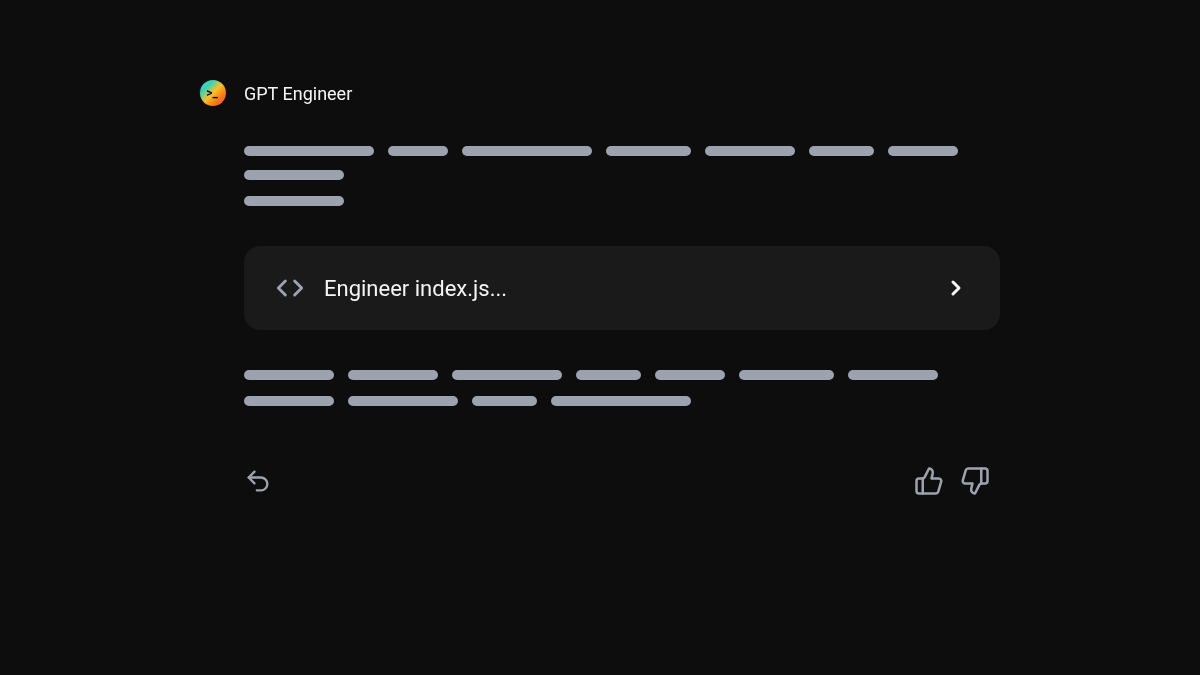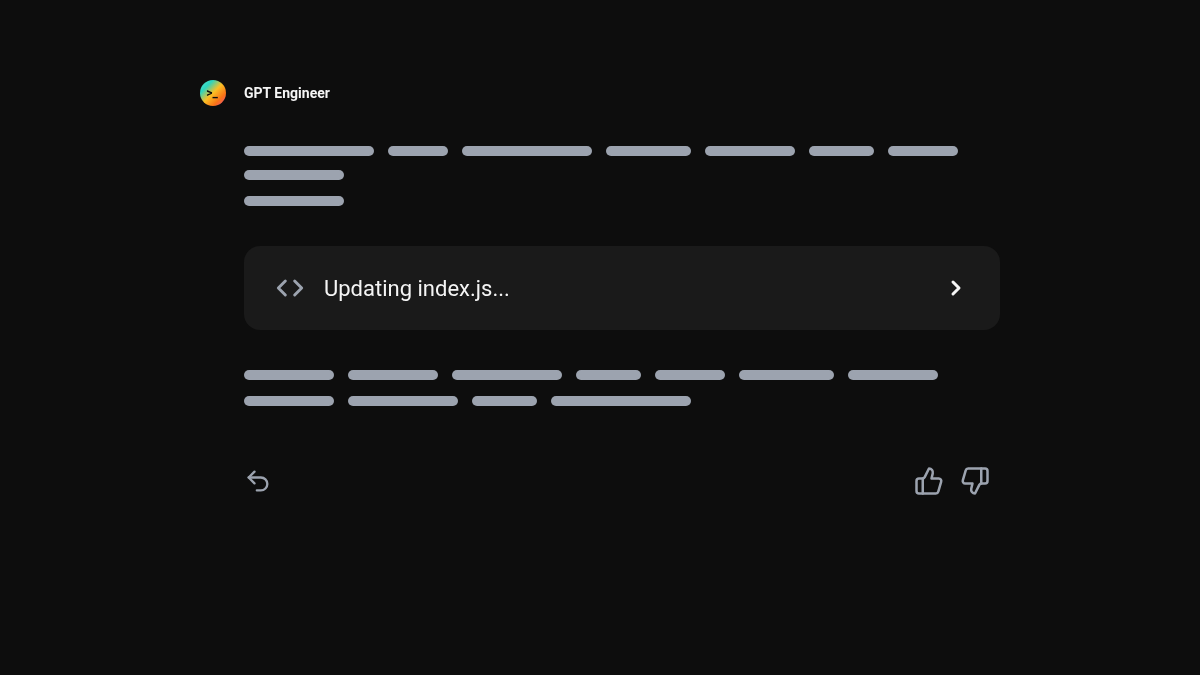--- a/index.html
+++ b/index.html
@@ -41,22 +41,22 @@
     .avatar-inner {
       font-size: 12px;
       font-weight: bold;
       color: #0d0d0d;
       position: relative;
       left: -1px;
     }
     
     .title {
       color: #f5f5f5;
-      font-size: 14px;
-      font-weight: 700;
+      font-size: 18px;
+      font-weight: 400;
       text-align: center;
     }
     
     .content {
       padding-left: 44px;
     }
     
     .skeleton-row {
       display: flex;
       flex-wrap: wrap;
@@ -158,21 +158,21 @@
       </div>
 
     <div class="code-card">
       <div class="code-card-left">
         <div class="code-icon">
           <svg width="28" height="28" viewBox="0 0 24 24" fill="none" stroke="currentColor" stroke-width="2.5" stroke-linecap="round" stroke-linejoin="round">
             <polyline points="16 18 22 12 16 6"></polyline>
             <polyline points="8 6 2 12 8 18"></polyline>
           </svg>
         </div>
-        <div class="code-text">Updating index.js...</div>
+        <div class="code-text">Engineer index.js...</div>
       </div>
       <div class="chevron-right">
         <svg width="24" height="24" viewBox="0 0 24 24" fill="none" stroke="currentColor" stroke-width="3" stroke-linecap="round" stroke-linejoin="round">
           <polyline points="9 18 15 12 9 6"></polyline>
         </svg>
       </div>
     </div>
 
     <div class="skeleton-row" id="skeleton-bottom-1">
         <div class="skeleton-bar" style="width: 90px;"></div>

